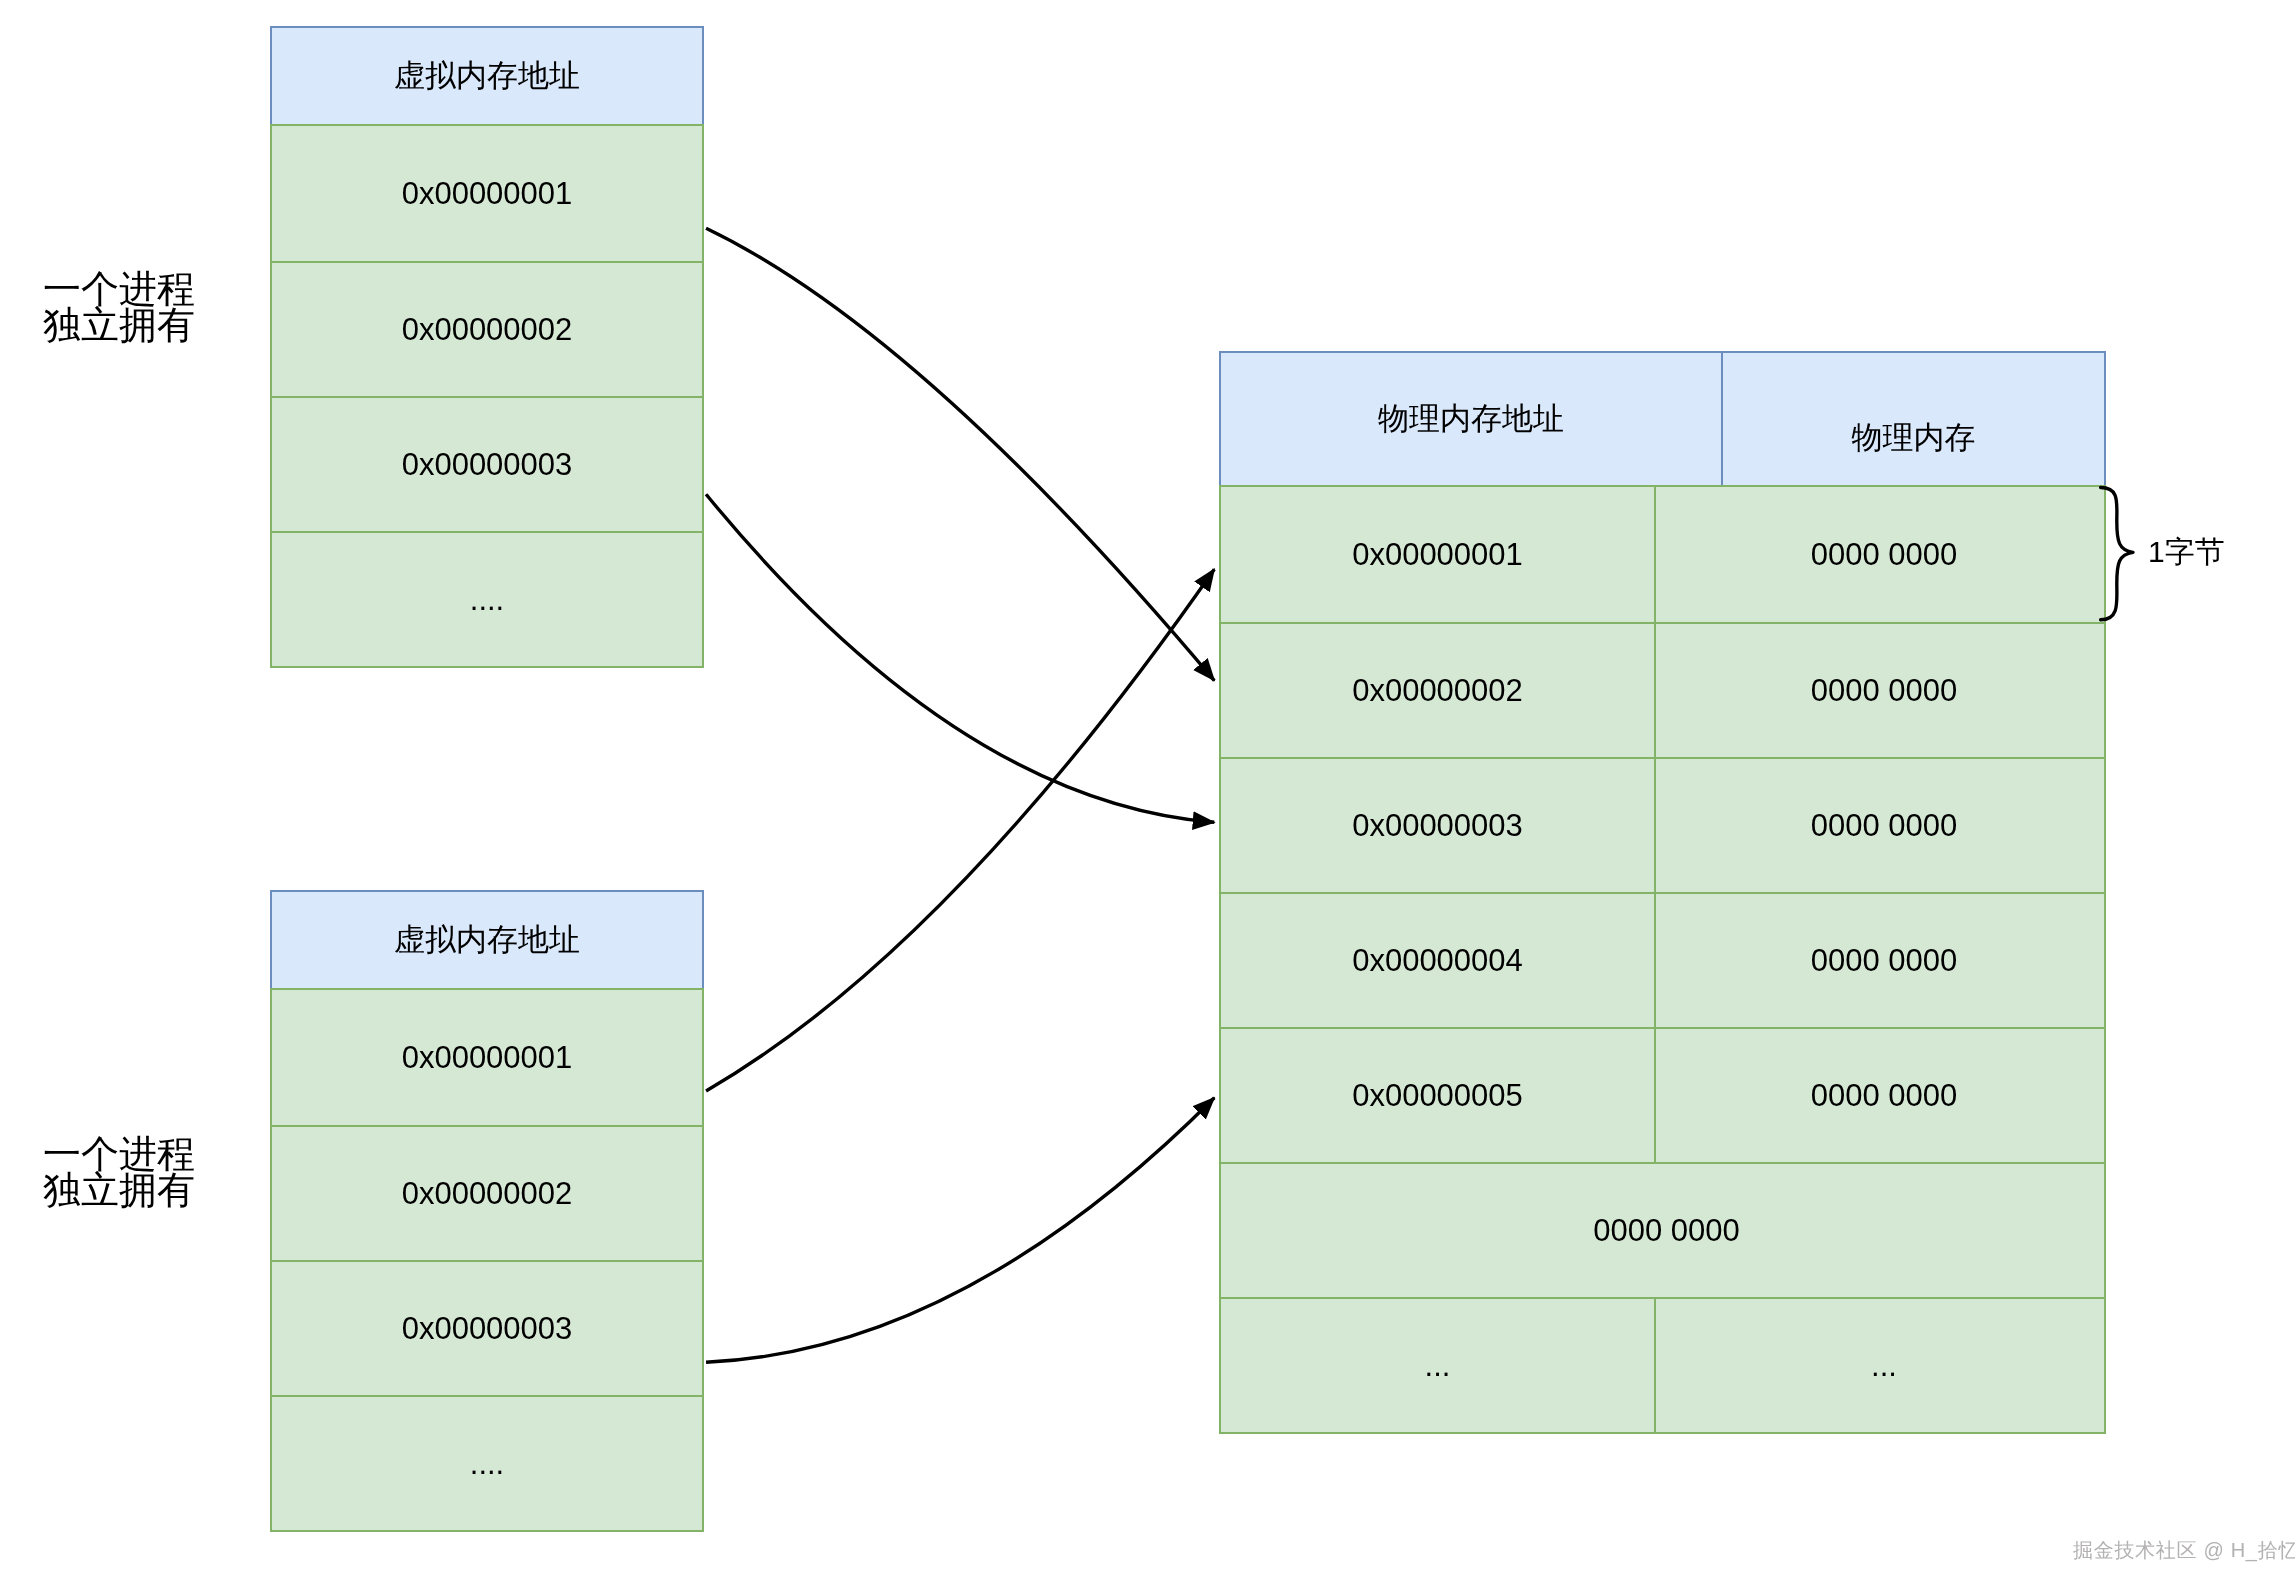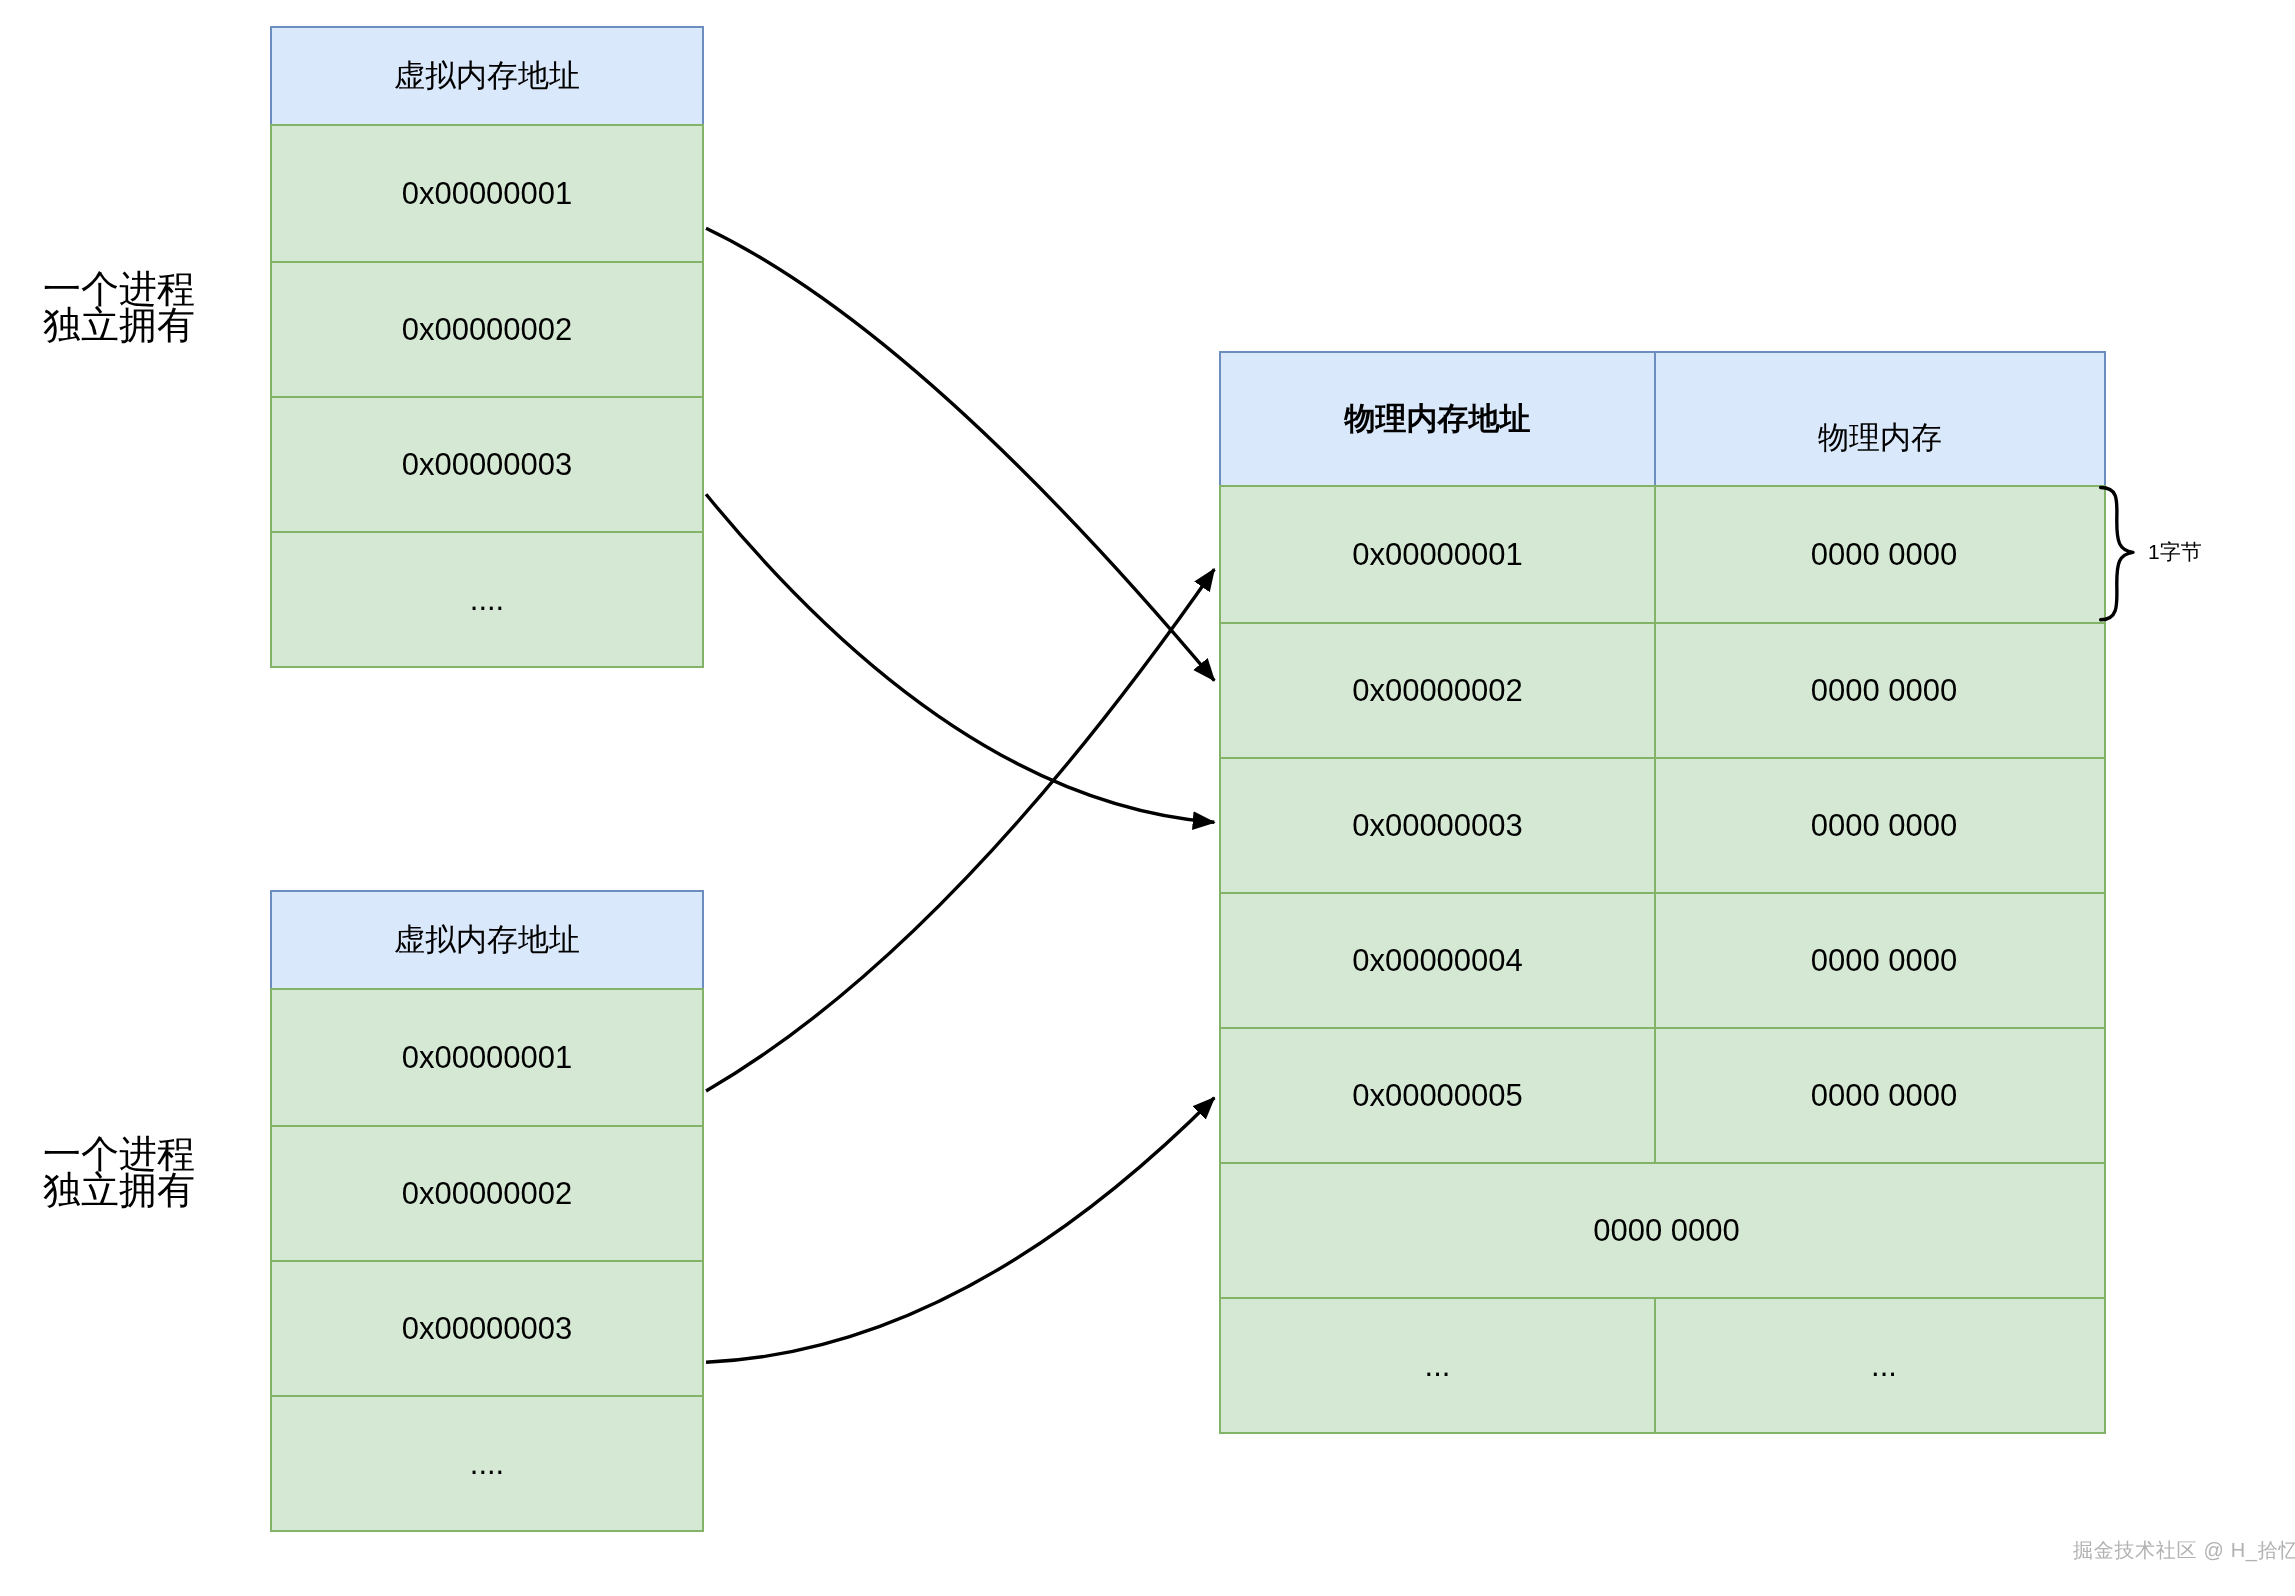--- a/index.html
+++ b/index.html
@@ -68,23 +68,22 @@
     display: flex;
   }
   .pt-header .pt-cell {
     display: flex;
     align-items: center;
     justify-content: center;
     font-size: 31px;
   }
   .pt-header .pt-col1 {
     box-sizing: border-box;
-    width: 435px;
+    width: 502px;
     border-right: 2.7px solid #6c8ebf;
-    font-weight: bold;
   }
   .pt-header .pt-col2 { flex: 1; margin-top: 38px; }
 
   .pt-body {
     box-sizing: border-box;
     border: 2.7px solid #82b366;
   }
   .pt-row {
     box-sizing: border-box;
     height: 135px;
@@ -115,21 +114,21 @@
     line-height: 36px;
     white-space: nowrap;
   }
   .owner-label-top    { top: 271px; }
   .owner-label-bottom { top: 1136px; }
 
   .byte-label {
     position: absolute;
     left: 2148px;
     top: 531px;
-    font-size: 21px;
+    font-size: 30px;
     line-height: 41px;
     white-space: nowrap;
   }
 
   .watermark {
     position: absolute;
     left: 2073px;
     top: 1537px;
     font-size: 20px;
     color: #b3b1b1;

